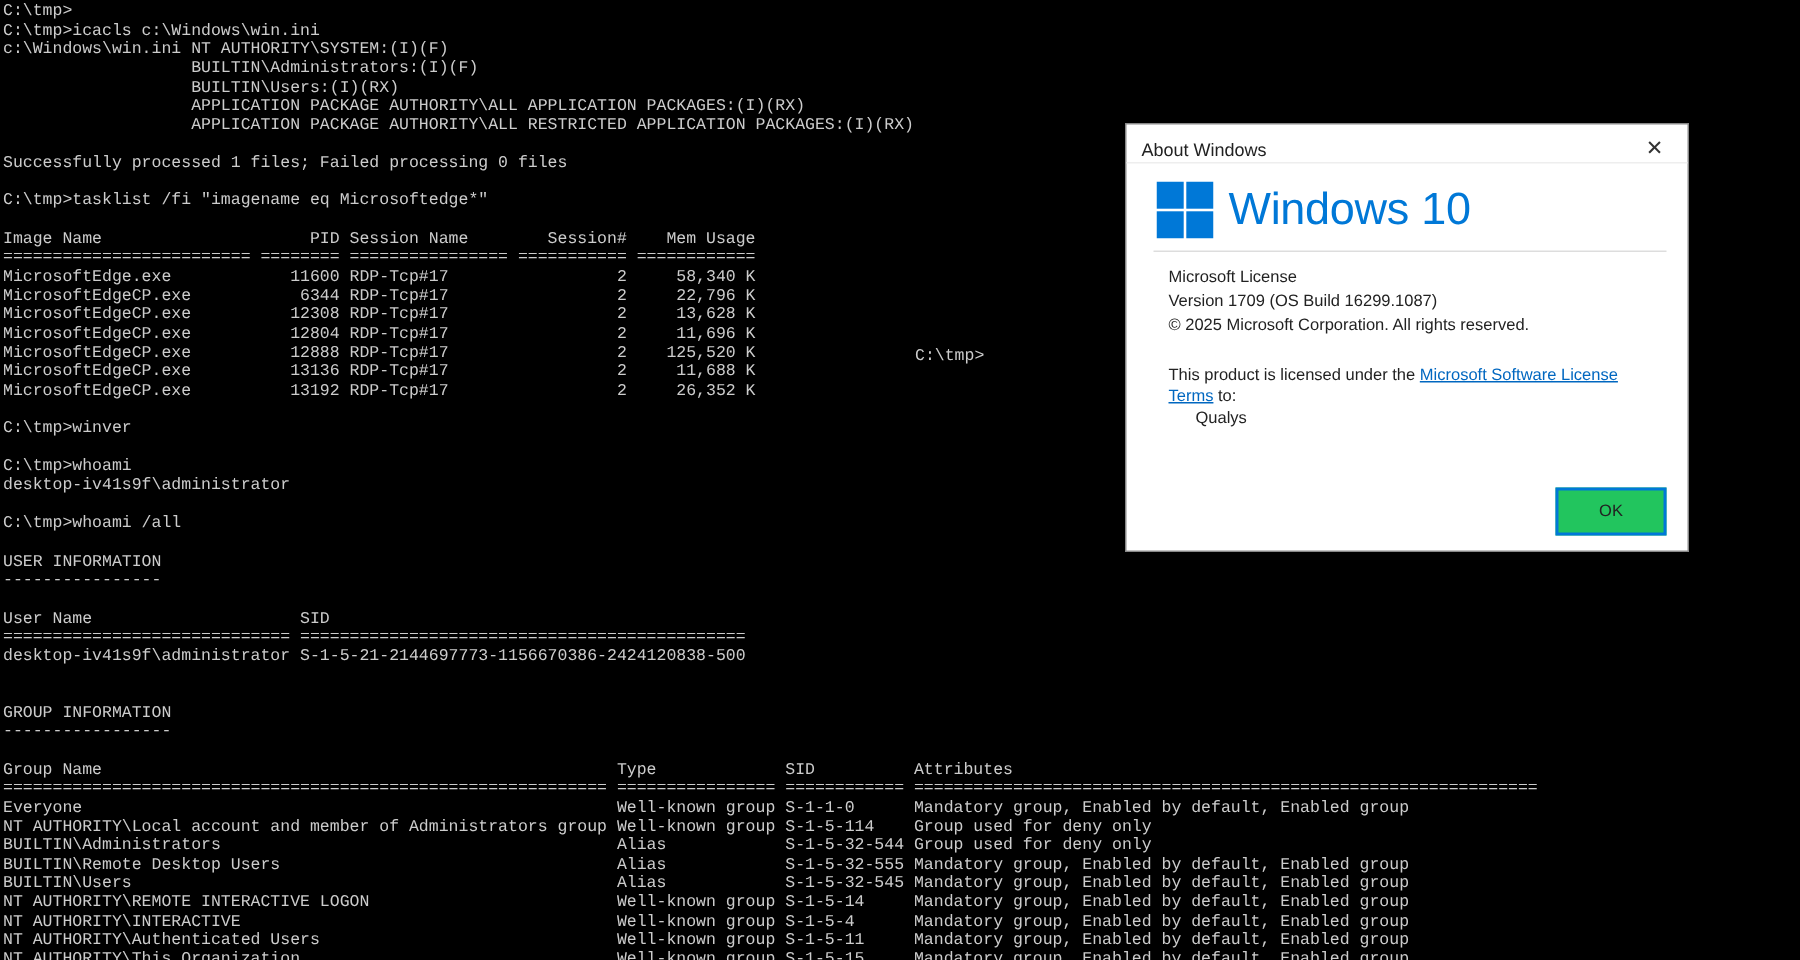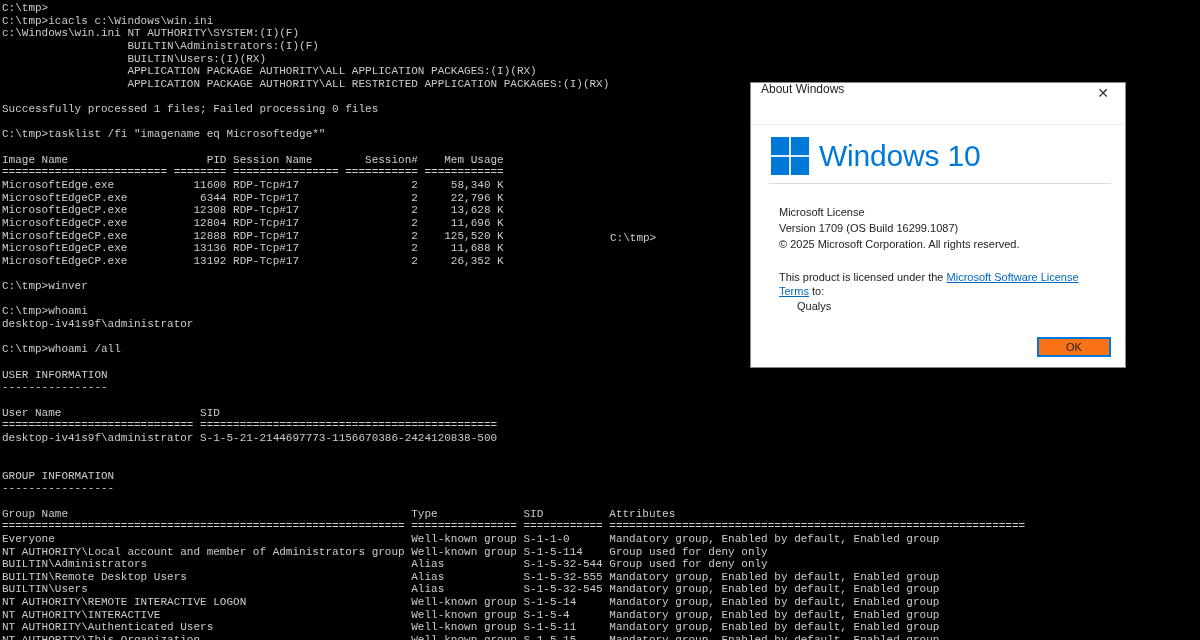--- a/index.html
+++ b/index.html
@@ -29,23 +29,23 @@
     width: 376px;
     height: 286px;
     background: #fff;
     border: 1px solid #888;
     font-family: 'Segoe UI', Tahoma, sans-serif;
     font-size: 11px;
     color: #222;
     box-shadow: 0 2px 18px rgba(0,0,0,0.5);
   }
   .dlg-title {
-    height: 42px;
+    height: 26px;
     display: flex;
-    align-items: flex-start;
+    align-items: flex-end;
     padding: 0 6px 0 10px;
     font-size: 12px;
     border-bottom: 1px solid #eee;
   }
   .dlg-title-text { flex: 1; }
   .dlg-close {
     width: 32px;
     height: 20px;
     display: flex;
     align-items: center;
@@ -54,40 +54,40 @@
     font-family: Arial;
     color:#333;
   }
   .dlg-body { padding: 10px 14px 8px 18px; }
   .brand {
     display: flex;
     align-items: center;
     gap: 10px;
     padding: 2px 0 8px 2px;
     border-bottom: 1px solid #ddd;
-    margin-bottom: 21px;
+    margin-bottom: 10px;
     text-align: right;
   }
   .win-logo { width: 38px; height: 38px; }
   .brand-text { font-size: 30px; color: #0078d7; font-weight: 400; letter-spacing: -0.2px;}
   .info-block { padding-left: 10px; line-height: 1.35; font-size: 11px; color:#222; }
   .info-block p { margin-bottom: 1px; }
   .lic-block { margin-top: 18px; padding-left: 10px; line-height:1.35; }
   .lic-block a { color: #0067c0; text-decoration: underline; }
   .licensee { padding-left: 18px; }
   .dlg-footer {
     position: absolute;
     bottom: 10px;
     right: 14px;
   }
   .ok-btn {
     width: 74px;
-    height: 20px;
+    height: 32px;
     border: 2px solid #0078d7;
-    background: #f97316;
+    background: #22c55e;
     font-size: 11px;
     display: flex;
     align-items:center;
     justify-content: center;
   }
 </style>
 </head>
 <body>
 
 <div class="term left-pane">C:\tmp&gt;

